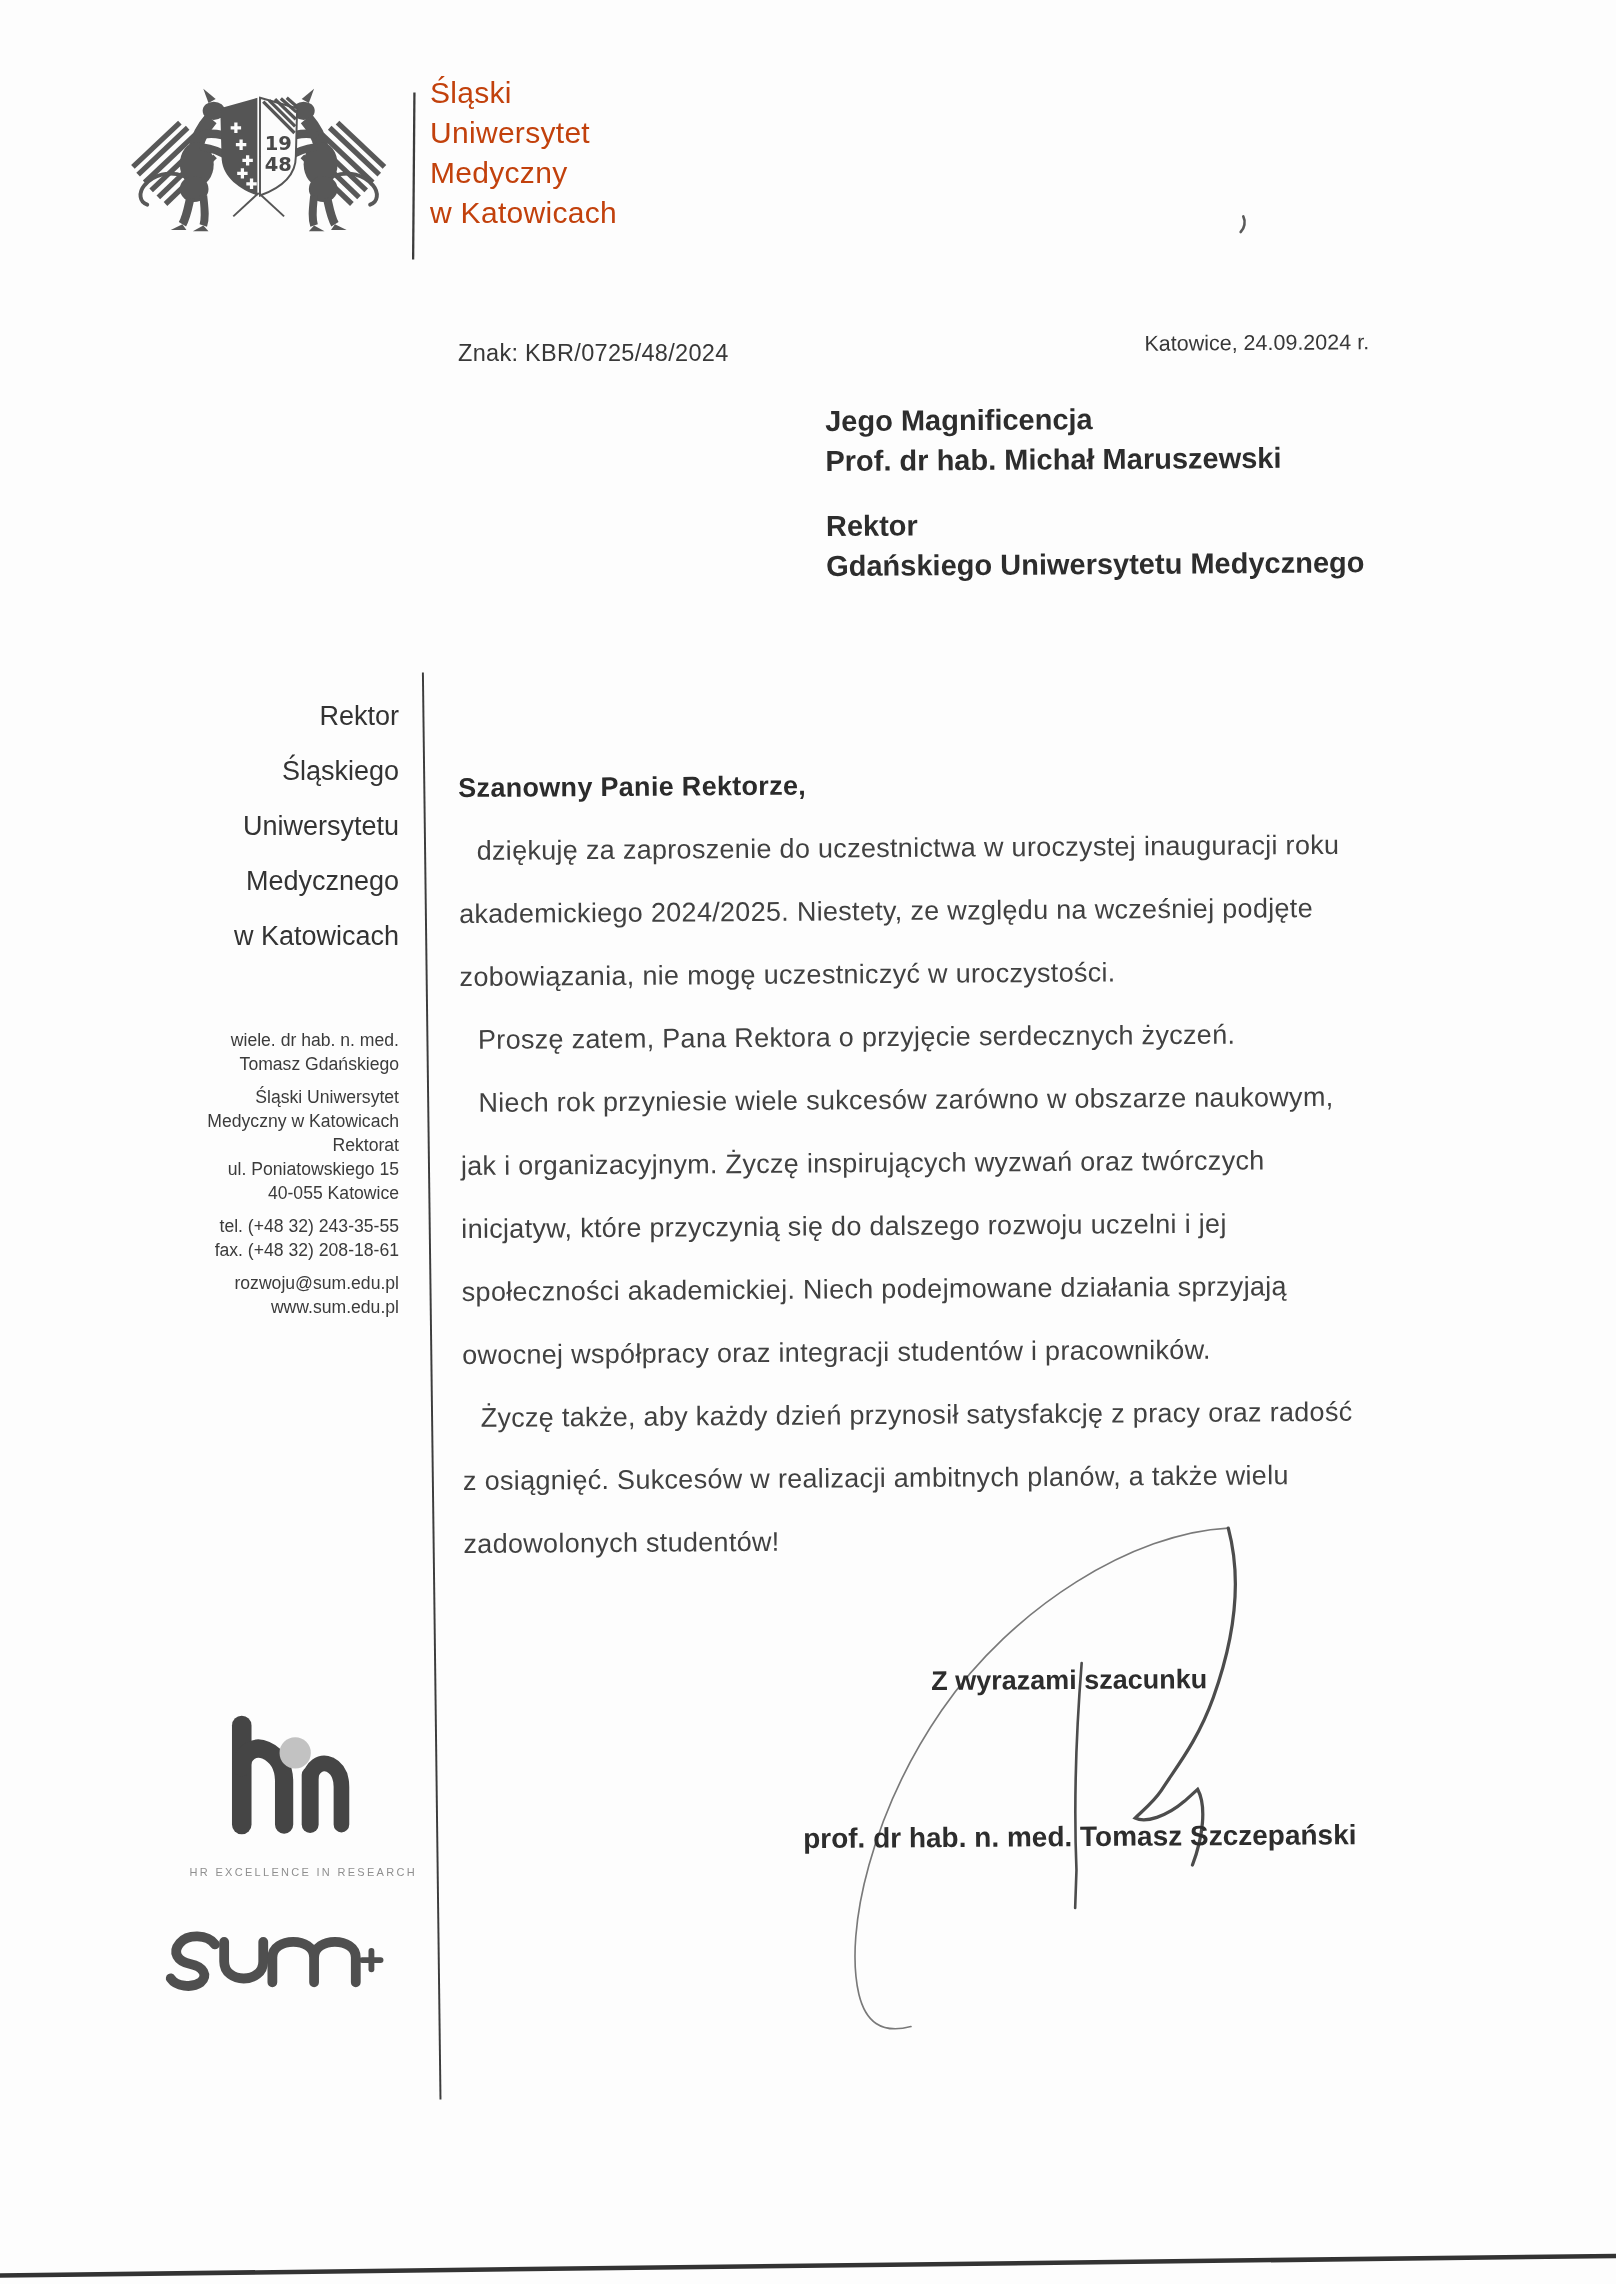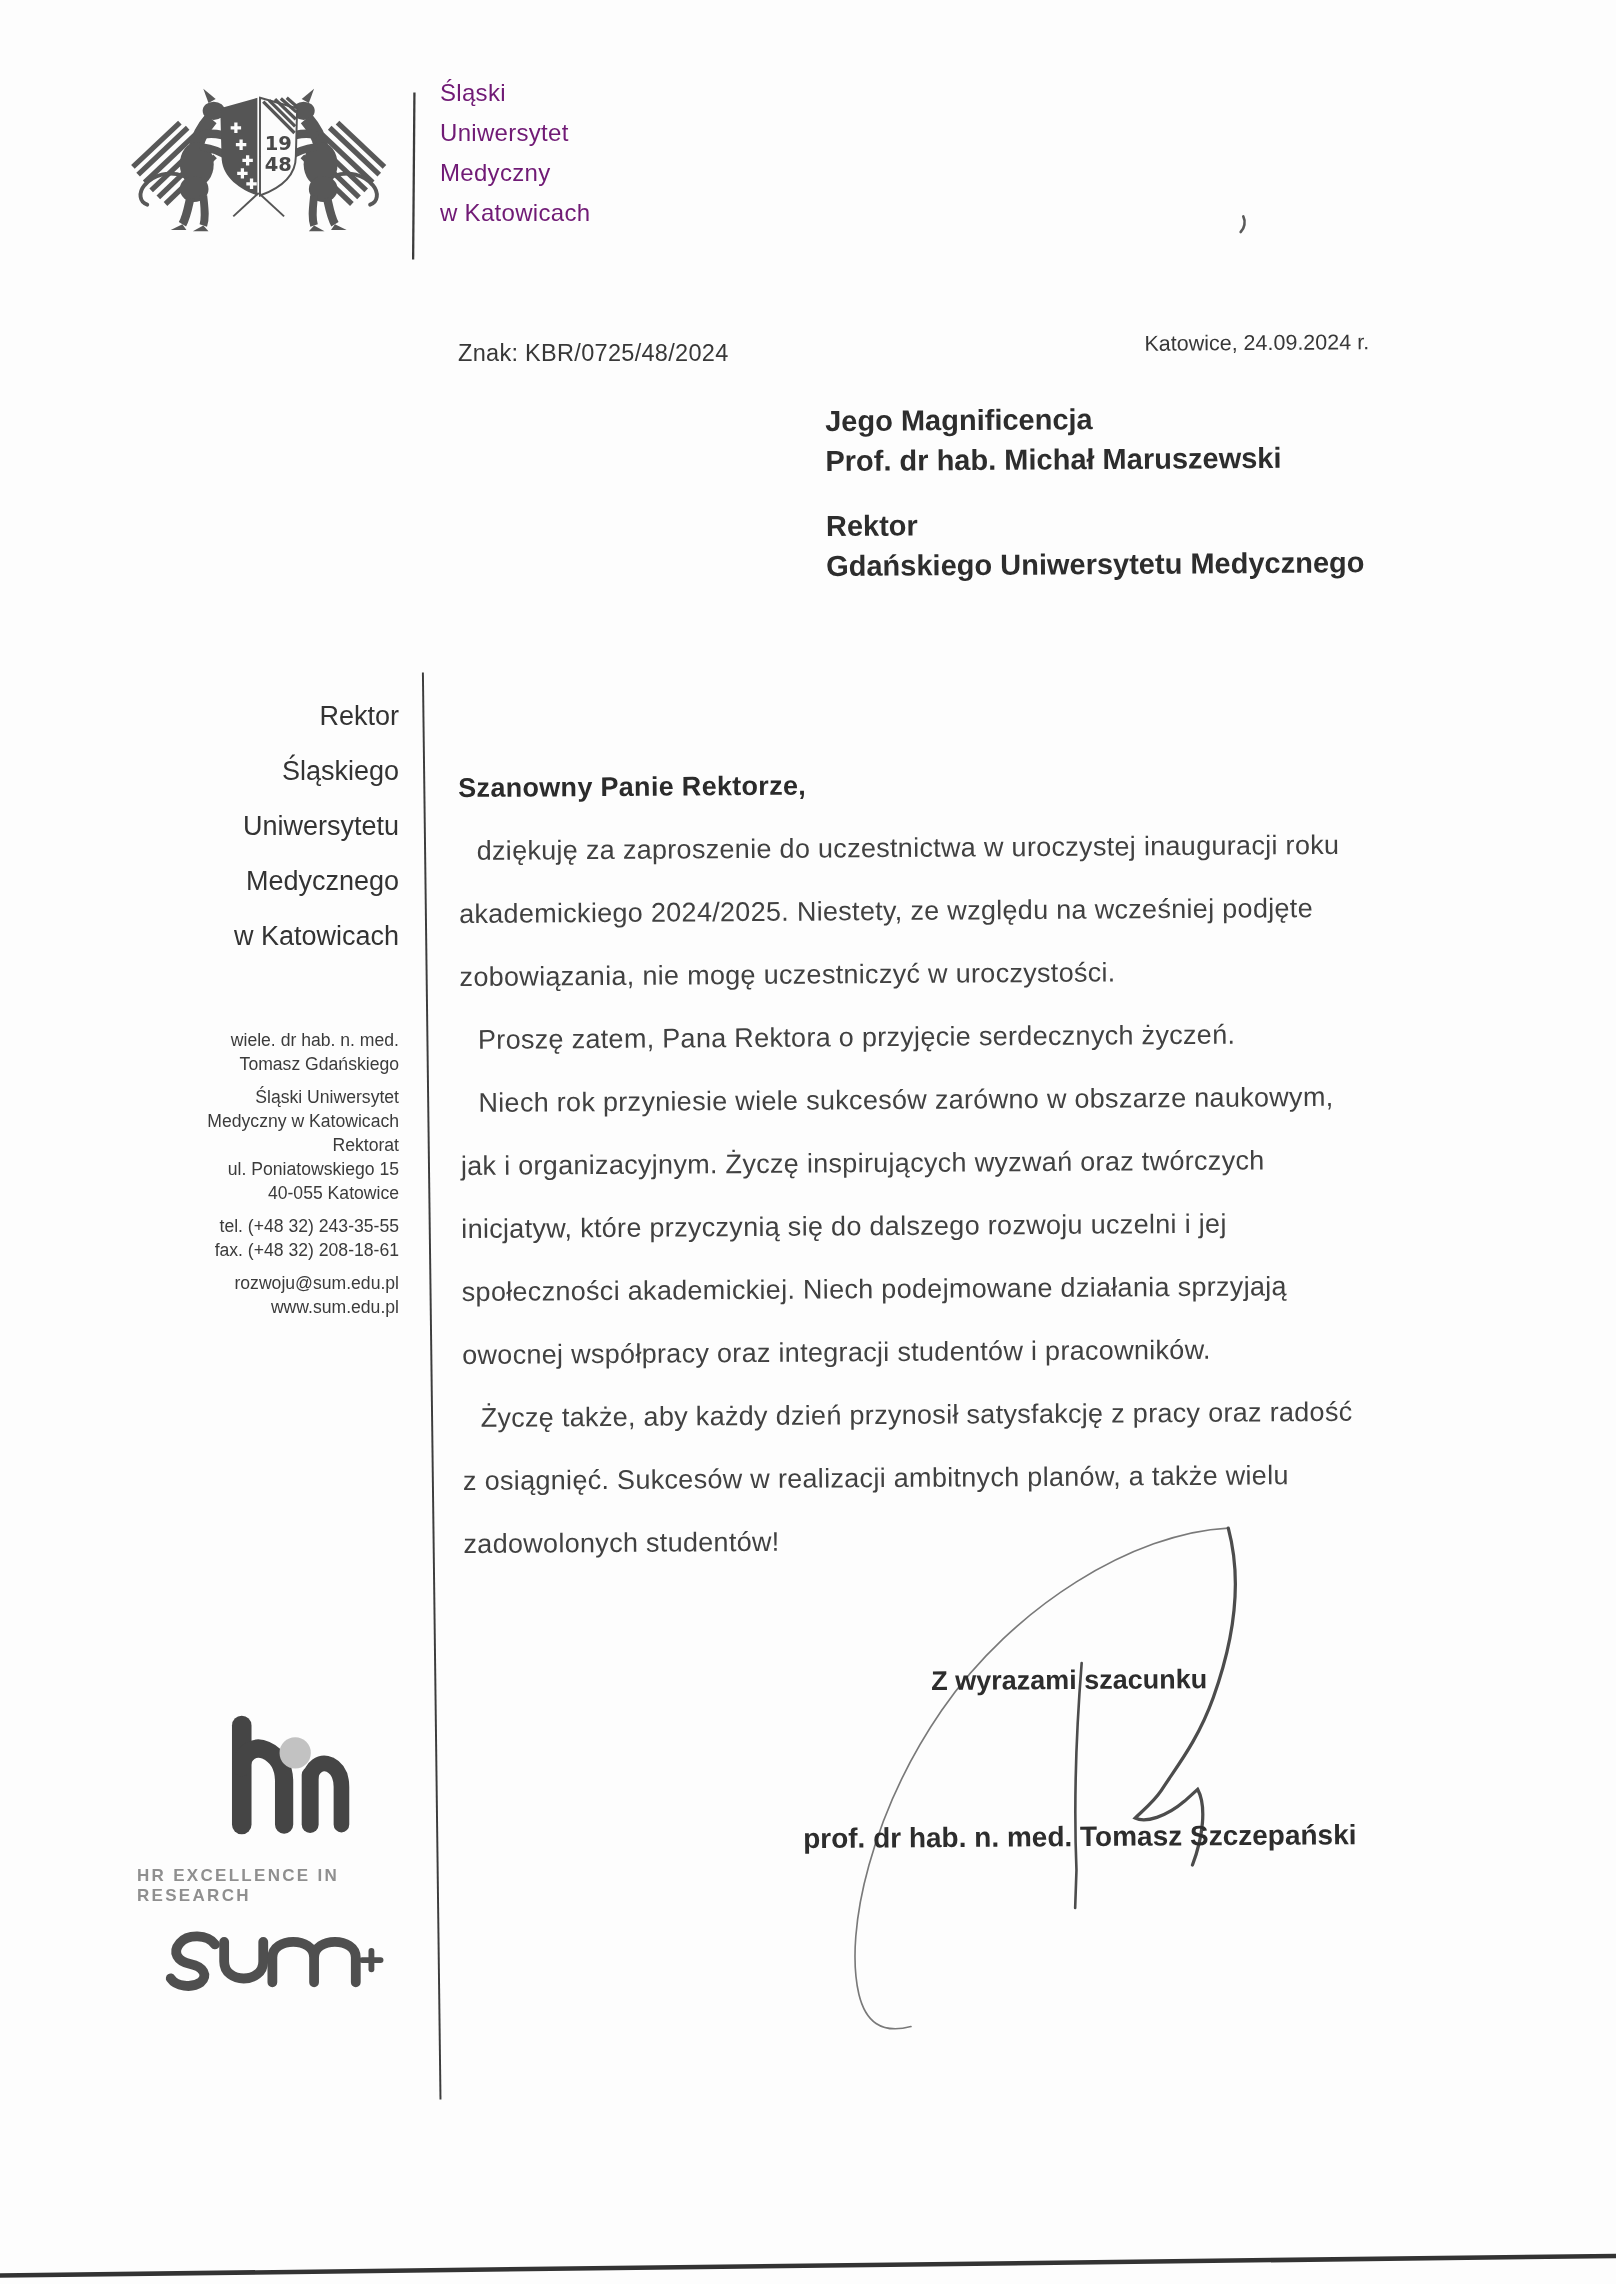--- a/index.html
+++ b/index.html
@@ -8,21 +8,21 @@
     width:1616px;height:2284px;
     background:#fdfdfd;
     overflow:hidden;
     font-family:"Liberation Sans", sans-serif;
     color:#3f3f3f;
   }
   .abs{position:absolute;}
   .tilt{transform:rotate(-0.4deg);transform-origin:left top;}
 
   
-  .uni-name{left:440px;top:73px;font-size:24px;line-height:40px;color:#701a75;letter-spacing:0.3px;}
+  .uni-name{left:430px;top:73px;font-size:30px;line-height:40px;color:#c2410c;letter-spacing:0.3px;}
   
   .ref-no{left:458px;top:328px;font-size:23.5px;color:#383838;letter-spacing:0.3px;margin-top:12px;}
   .letter-date{left:1108px;top:332px;width:261px;text-align:right;font-size:21.5px;color:#383838;}
 
   
   .recipient{left:825px;top:401px;font-size:29px;line-height:40px;font-weight:bold;color:#2d2d2d;}
   .recipient .grp2{margin-top:25px;}
 
   
   .sb-title{left:138px;top:689px;width:261px;text-align:right;font-size:27px;line-height:55px;color:#333;}
@@ -32,21 +32,21 @@
   
   .letter-body{left:458px;top:757px;width:1043px;font-size:27px;line-height:63px;color:#414141;letter-spacing:0.3px;}
   .salutation{font-weight:bold;color:#2b2b2b;}
   .para{white-space:pre-line;text-indent:18px;margin:0;}
 
   
   .valediction{left:931px;top:1666px;font-size:27px;font-weight:bold;color:#2d2d2d;}
   .signatory{left:803px;top:1823px;font-size:28px;font-weight:bold;color:#2d2d2d;}
 
   
-  .hr-label{left:137px;top:1866px;width:280px;text-align:left;font-size:17px;letter-spacing:2.3px;color:#8f8f8f;font-weight:bold;}
+  .hr-label{left:137px;top:1866px;width:280px;text-align:right;font-size:11px;letter-spacing:2.3px;color:#8f8f8f;}
 
   svg.overlay{position:absolute;left:0;top:0;pointer-events:none;}
 </style>
 </head>
 <body>
 
 <div class="page">
 
   <svg class="overlay" width="1616" height="2284" viewBox="0 0 2480 3505">
 

